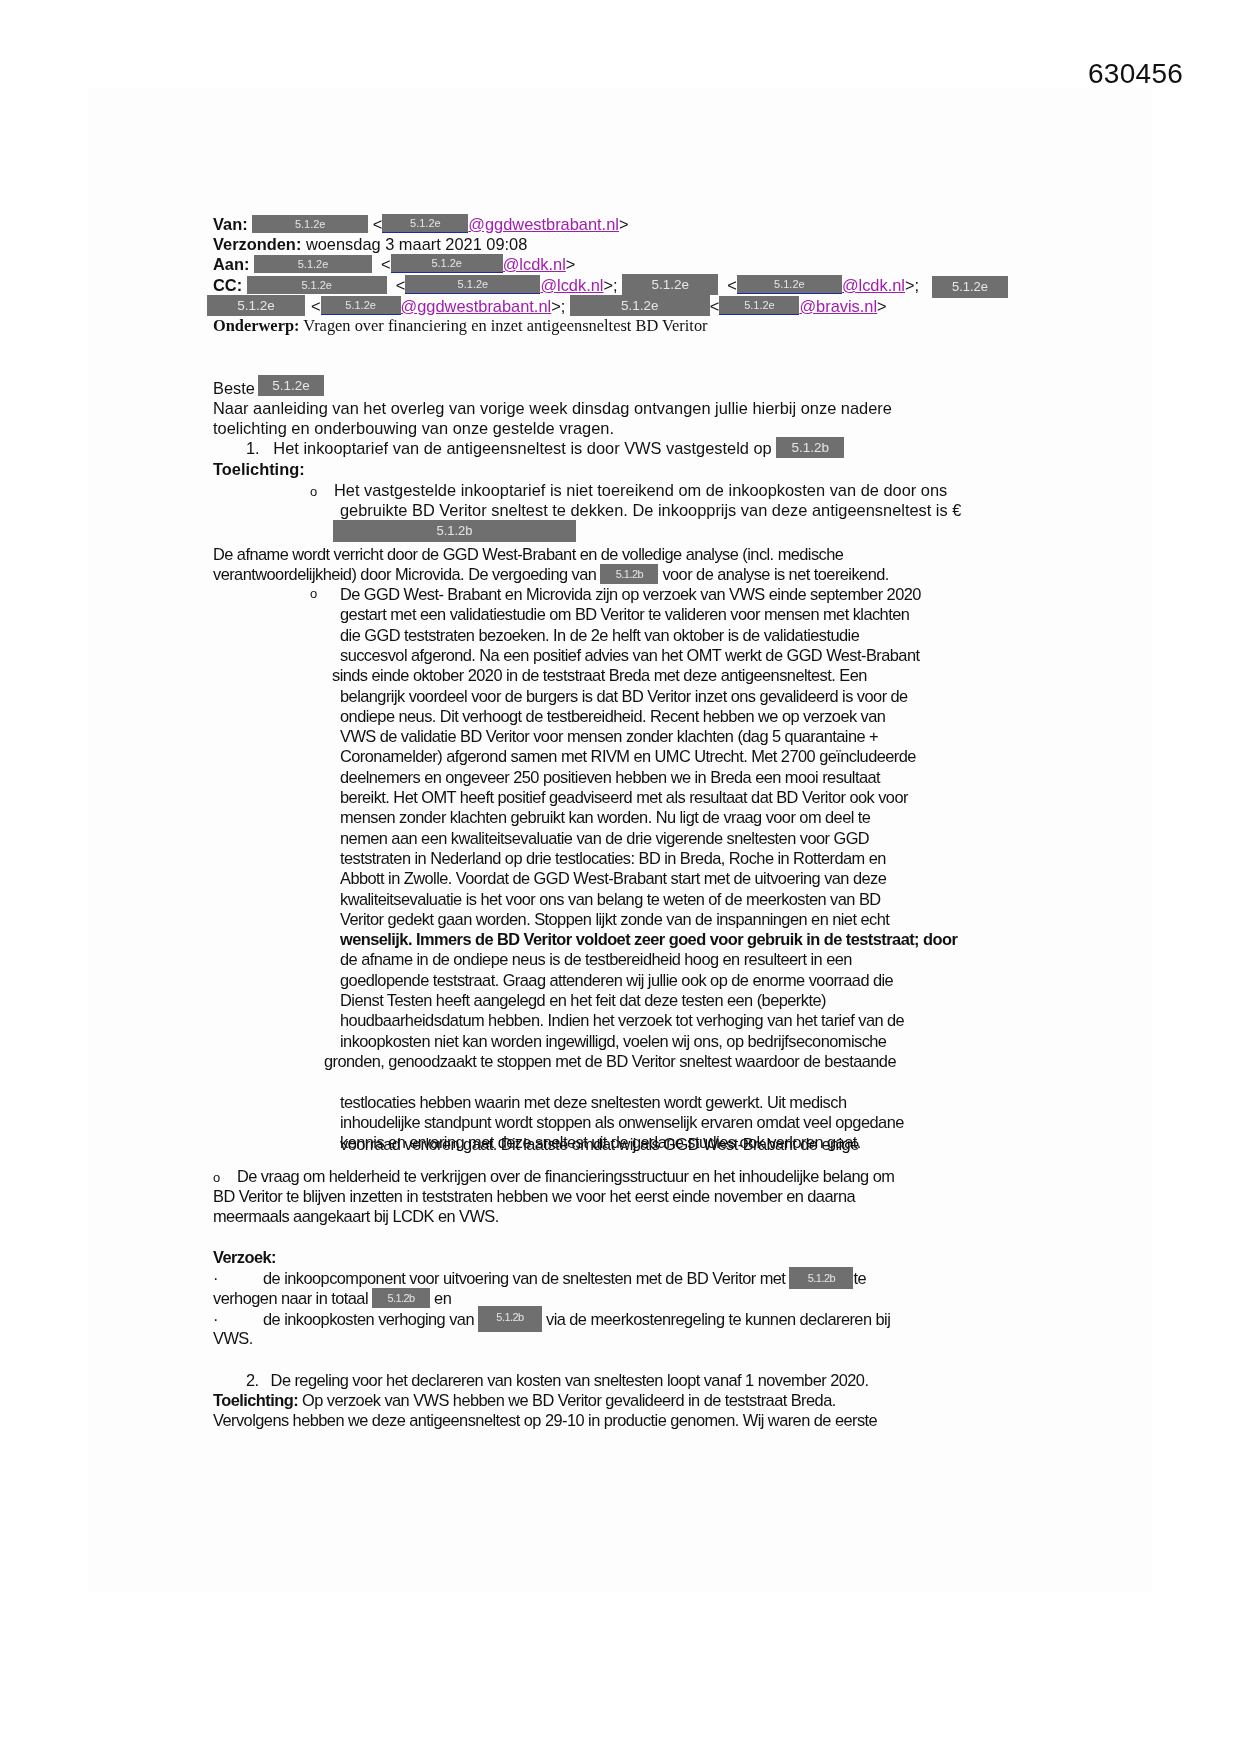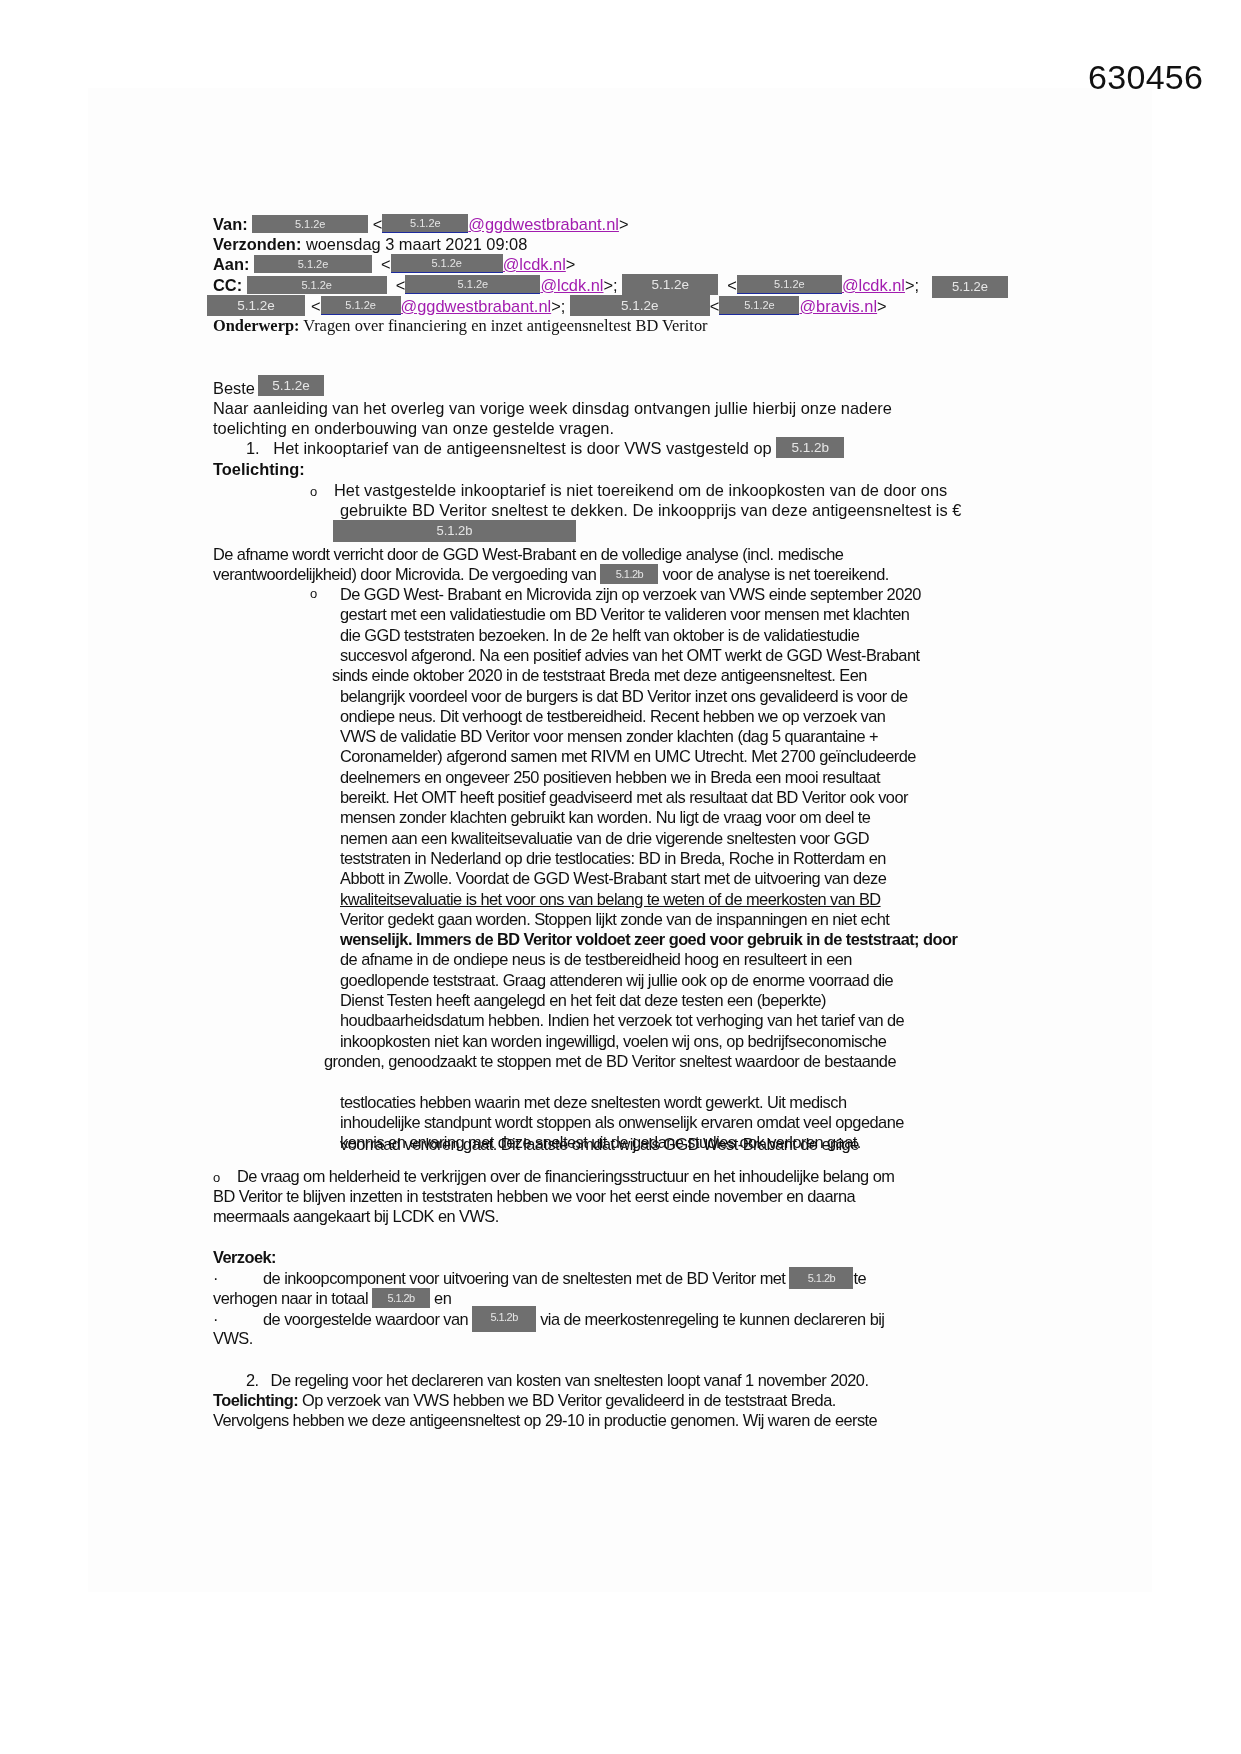--- a/index.html
+++ b/index.html
@@ -8,21 +8,21 @@
     background: #ffffff;
     font-family: "Liberation Sans", "DejaVu Sans", sans-serif;
     color: #111111;
   }
   .scan {
     position: absolute; left: 88px; top: 88px; width: 1064px; height: 1504px;
     background: #fdfdfd;
   }
   .docnum {
     position: absolute; left: 1088px; top: 58px;
-    font-size: 34px; color: #111; letter-spacing: 0.3px; text-align: center;
+    font-size: 28px; color: #111; letter-spacing: 0.3px; text-align: center;
   }
   .ln {
     position: absolute; white-space: nowrap;
     font-size: 16.4px; line-height: 20px; height: 20px;
   }
   .b { font-weight: bold; }
   .lnk { color: #a21caf; text-decoration: underline; }
   .red {
     display: inline-block; background: #6f6f6f; color: #e6e6e6;
     text-align: center; vertical-align: middle;
@@ -116,21 +116,21 @@
     <div class="ln cond" style="left: 340px; top: 685.5px;">belangrijk voordeel voor de burgers is dat BD Veritor inzet ons gevalideerd is voor de</div>
     <div class="ln cond" style="left: 340px; top: 705.8px;">ondiepe neus. Dit verhoogt de testbereidheid. Recent hebben we op verzoek van</div>
     <div class="ln cond" style="left: 340px; top: 726.1px;">VWS de validatie BD Veritor voor mensen zonder klachten (dag 5 quarantaine +</div>
     <div class="ln cond" style="left: 340px; top: 746.4px;">Coronamelder) afgerond samen met RIVM en UMC Utrecht.  Met 2700 geïncludeerde</div>
     <div class="ln cond" style="left: 340px; top: 766.7px;">deelnemers en ongeveer 250 positieven hebben we in Breda een mooi resultaat</div>
     <div class="ln cond" style="left: 340px; top: 787px;">bereikt. Het OMT heeft positief geadviseerd met als resultaat dat BD Veritor ook voor</div>
     <div class="ln cond" style="left: 340px; top: 807.3px;">mensen zonder klachten gebruikt kan worden. Nu ligt de vraag voor om deel te</div>
     <div class="ln cond" style="left: 340px; top: 827.6px;">nemen aan een kwaliteitsevaluatie van de drie vigerende sneltesten voor GGD</div>
     <div class="ln cond" style="left: 340px; top: 847.9px;">teststraten in Nederland op drie testlocaties: BD in Breda, Roche in Rotterdam en</div>
     <div class="ln cond" style="left: 340px; top: 868.2px;">Abbott in Zwolle. Voordat de GGD West-Brabant start met de uitvoering van deze</div>
-    <div class="ln cond" style="left: 340px; top: 888.5px; text-decoration: underline;">kwaliteitsevaluatie is het voor ons van belang te weten of de meerkosten van BD</div>
+    <div class="ln cond" style="left: 340px; top: 888.5px;">kwaliteitsevaluatie is het voor ons van belang te weten of de meerkosten van BD</div>
     <div class="ln cond" style="left: 340px; top: 908.8px;">Veritor gedekt gaan worden. Stoppen lijkt zonde van de inspanningen en niet echt</div>
     <div class="ln cond" style="left: 340px; top: 929.1px; font-weight: bold;">wenselijk. Immers de BD Veritor voldoet zeer goed voor gebruik in de teststraat; door</div>
     <div class="ln cond" style="left: 340px; top: 949.4px;">de afname in de ondiepe neus is de testbereidheid hoog en resulteert in een</div>
     <div class="ln cond" style="left: 340px; top: 969.7px;">goedlopende teststraat. Graag attenderen wij jullie ook op de enorme voorraad die</div>
     <div class="ln cond" style="left: 340px; top: 990px;">Dienst Testen heeft aangelegd en het feit dat deze testen een (beperkte)</div>
     <div class="ln cond" style="left: 340px; top: 1010.3px;">houdbaarheidsdatum hebben. Indien het verzoek tot verhoging van het tarief van de</div>
     <div class="ln cond" style="left: 340px; top: 1030.6px;">inkoopkosten niet kan worden ingewilligd, voelen wij ons, op bedrijfseconomische</div>
     <div class="ln cond" style="left: 324px; top: 1050.9px;">gronden, genoodzaakt te stoppen met de BD Veritor sneltest waardoor de bestaande</div>
     <div class="ln cond" style="left: 340px; top: 1134px;">voorraad verloren gaat. Dit laatste omdat wij als GGD West-Brabant de enige</div>
     <div class="ln cond" style="left: 340px; top: 1091.5px;">testlocaties hebben waarin met deze sneltesten wordt gewerkt. Uit medisch</div>
@@ -150,21 +150,21 @@
 <div class="ln cond" style="left:213px;top:1268px;">
   <span style="display:inline-block;width:50px;">·</span><span>de inkoopcomponent voor uitvoering van de sneltesten met de BD Veritor met</span>
   <span class="red" style="width:64px;height:22px;line-height:22px;">5.1.2b</span><span>te</span>
 </div>
 <div class="ln cond" style="left:213px;top:1288px;">
   <span>verhogen naar in totaal</span>
   <span class="red" style="width:58px;height:20px;line-height:20px;">5.1.2b</span>
   <span>en</span>
 </div>
 <div class="ln cond" style="left:213px;top:1308px;">
-  <span style="display:inline-block;width:50px;">·</span><span>de voorgestelde waardoor van</span>
+  <span style="display:inline-block;width:50px;">·</span><span>de inkoopkosten verhoging van</span>
   <span class="red" style="width:64px;height:26px;line-height:22px;">5.1.2b</span>
   <span>via de meerkostenregeling te kunnen declareren bij</span>
 </div>
 <div class="ln cond" style="left:213px;top:1328px;">VWS.</div>
 
 <div class="ln cond" style="left:246px;top:1370px;">
   <span>2.</span>&nbsp;&nbsp;
   <span>De regeling voor het declareren van kosten van sneltesten loopt vanaf 1 november 2020.</span>
 </div>
 <div class="ln cond" style="left:213px;top:1390px;">

